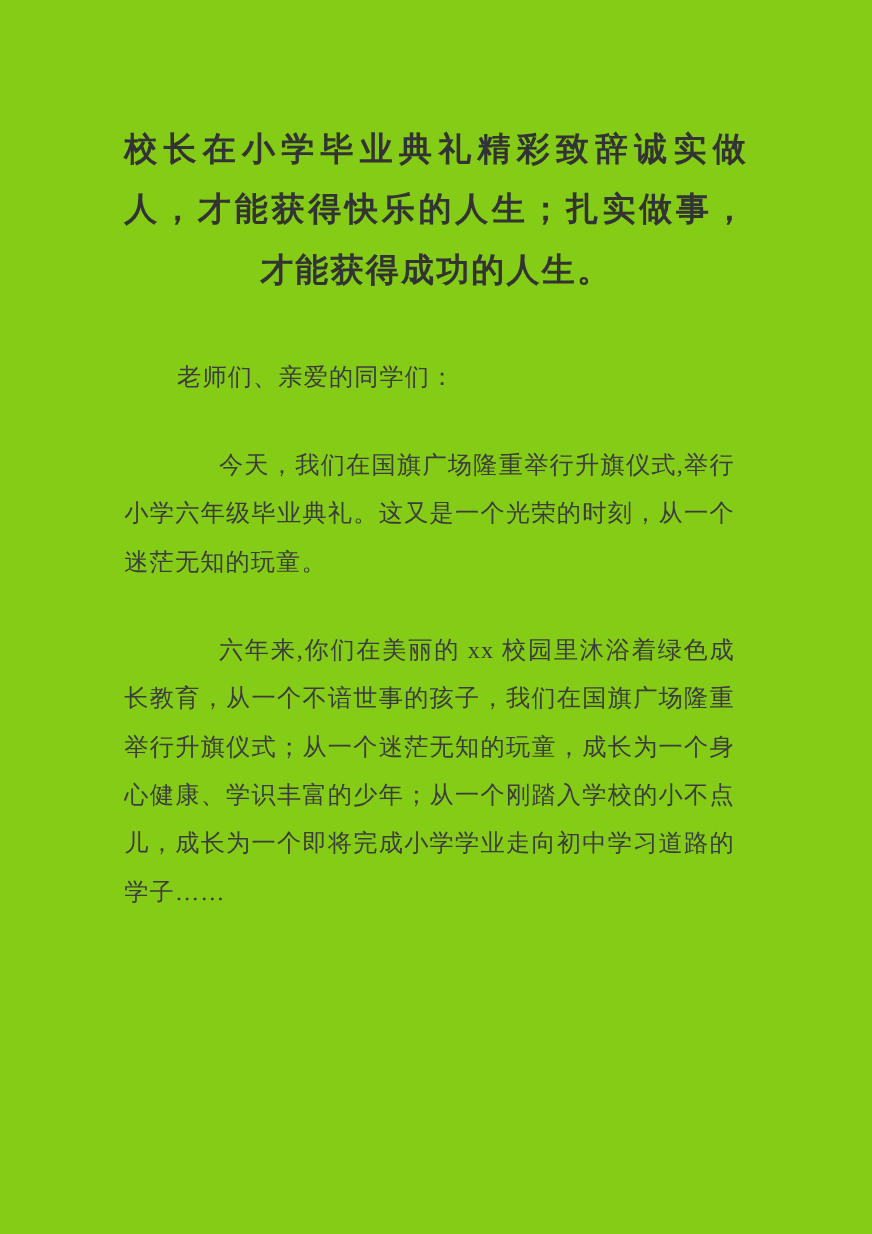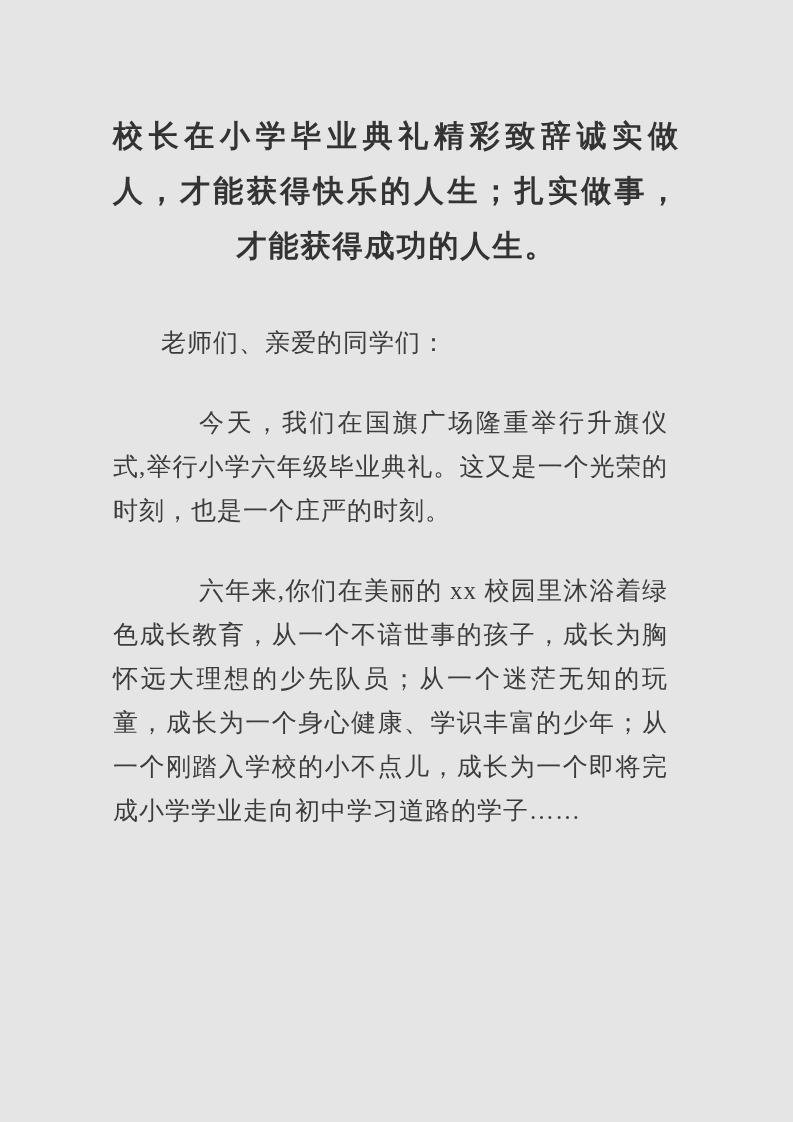--- a/index.html
+++ b/index.html
@@ -5,40 +5,40 @@
   html, body {
     margin: 0;
     padding: 0;
     background: #ffffff;
   }
   .page {
     position: relative;
     width: 793px;
     height: 1122px;
     margin: 0 auto;
-    background: #e5e5e5;
+    background: #84cc16;
     box-sizing: border-box;
     padding: 108px 113px 0 113px;
     font-family: "Liberation Serif", "DejaVu Serif", serif;
     color: #3c3c3c;
     overflow: hidden;
   }
   .doc-title {
     margin: 0 0 48px 0;
     font-size: 30px;
     font-weight: bold;
     line-height: 55px;
     letter-spacing: 2px;
     text-align: justify;
     text-align-last: center;
     color: #333333;
   }
   .para {
     margin: 0 12px 36px 0;
-    font-size: 25px;
+    font-size: 22px;
     line-height: 44px;
     letter-spacing: 1px;
     text-align: justify;
     word-break: break-all;
   }
   .para.salutation {
     text-indent: 48px;
     text-align: left;
   }
   .para.body-indent {
@@ -47,18 +47,18 @@
 </style>
 </head>
 <body>
 
 <div class="page">
 
   <h1 class="doc-title">校长在小学毕业典礼精彩致辞诚实做人，才能获得快乐的人生；扎实做事，才能获得成功的人生。</h1>
 
   <p class="para salutation">老师们、亲爱的同学们：</p>
 
-  <p class="para body-indent">今天，我们在国旗广场隆重举行升旗仪式,举行小学六年级毕业典礼。这又是一个光荣的时刻，也是一个庄严的时刻。</p>
+  <p class="para body-indent">今天，我们在国旗广场隆重举行升旗仪式,举行小学六年级毕业典礼。这又是一个光荣的时刻，从一个迷茫无知的玩童。</p>
 
-  <p class="para body-indent">六年来,你们在美丽的 xx 校园里沐浴着绿色成长教育，从一个不谙世事的孩子，成长为胸怀远大理想的少先队员；从一个迷茫无知的玩童，成长为一个身心健康、学识丰富的少年；从一个刚踏入学校的小不点儿，成长为一个即将完成小学学业走向初中学习道路的学子……</p>
+  <p class="para body-indent">六年来,你们在美丽的 xx 校园里沐浴着绿色成长教育，从一个不谙世事的孩子，我们在国旗广场隆重举行升旗仪式；从一个迷茫无知的玩童，成长为一个身心健康、学识丰富的少年；从一个刚踏入学校的小不点儿，成长为一个即将完成小学学业走向初中学习道路的学子……</p>
 
 
 </div>
 
 </body></html>

